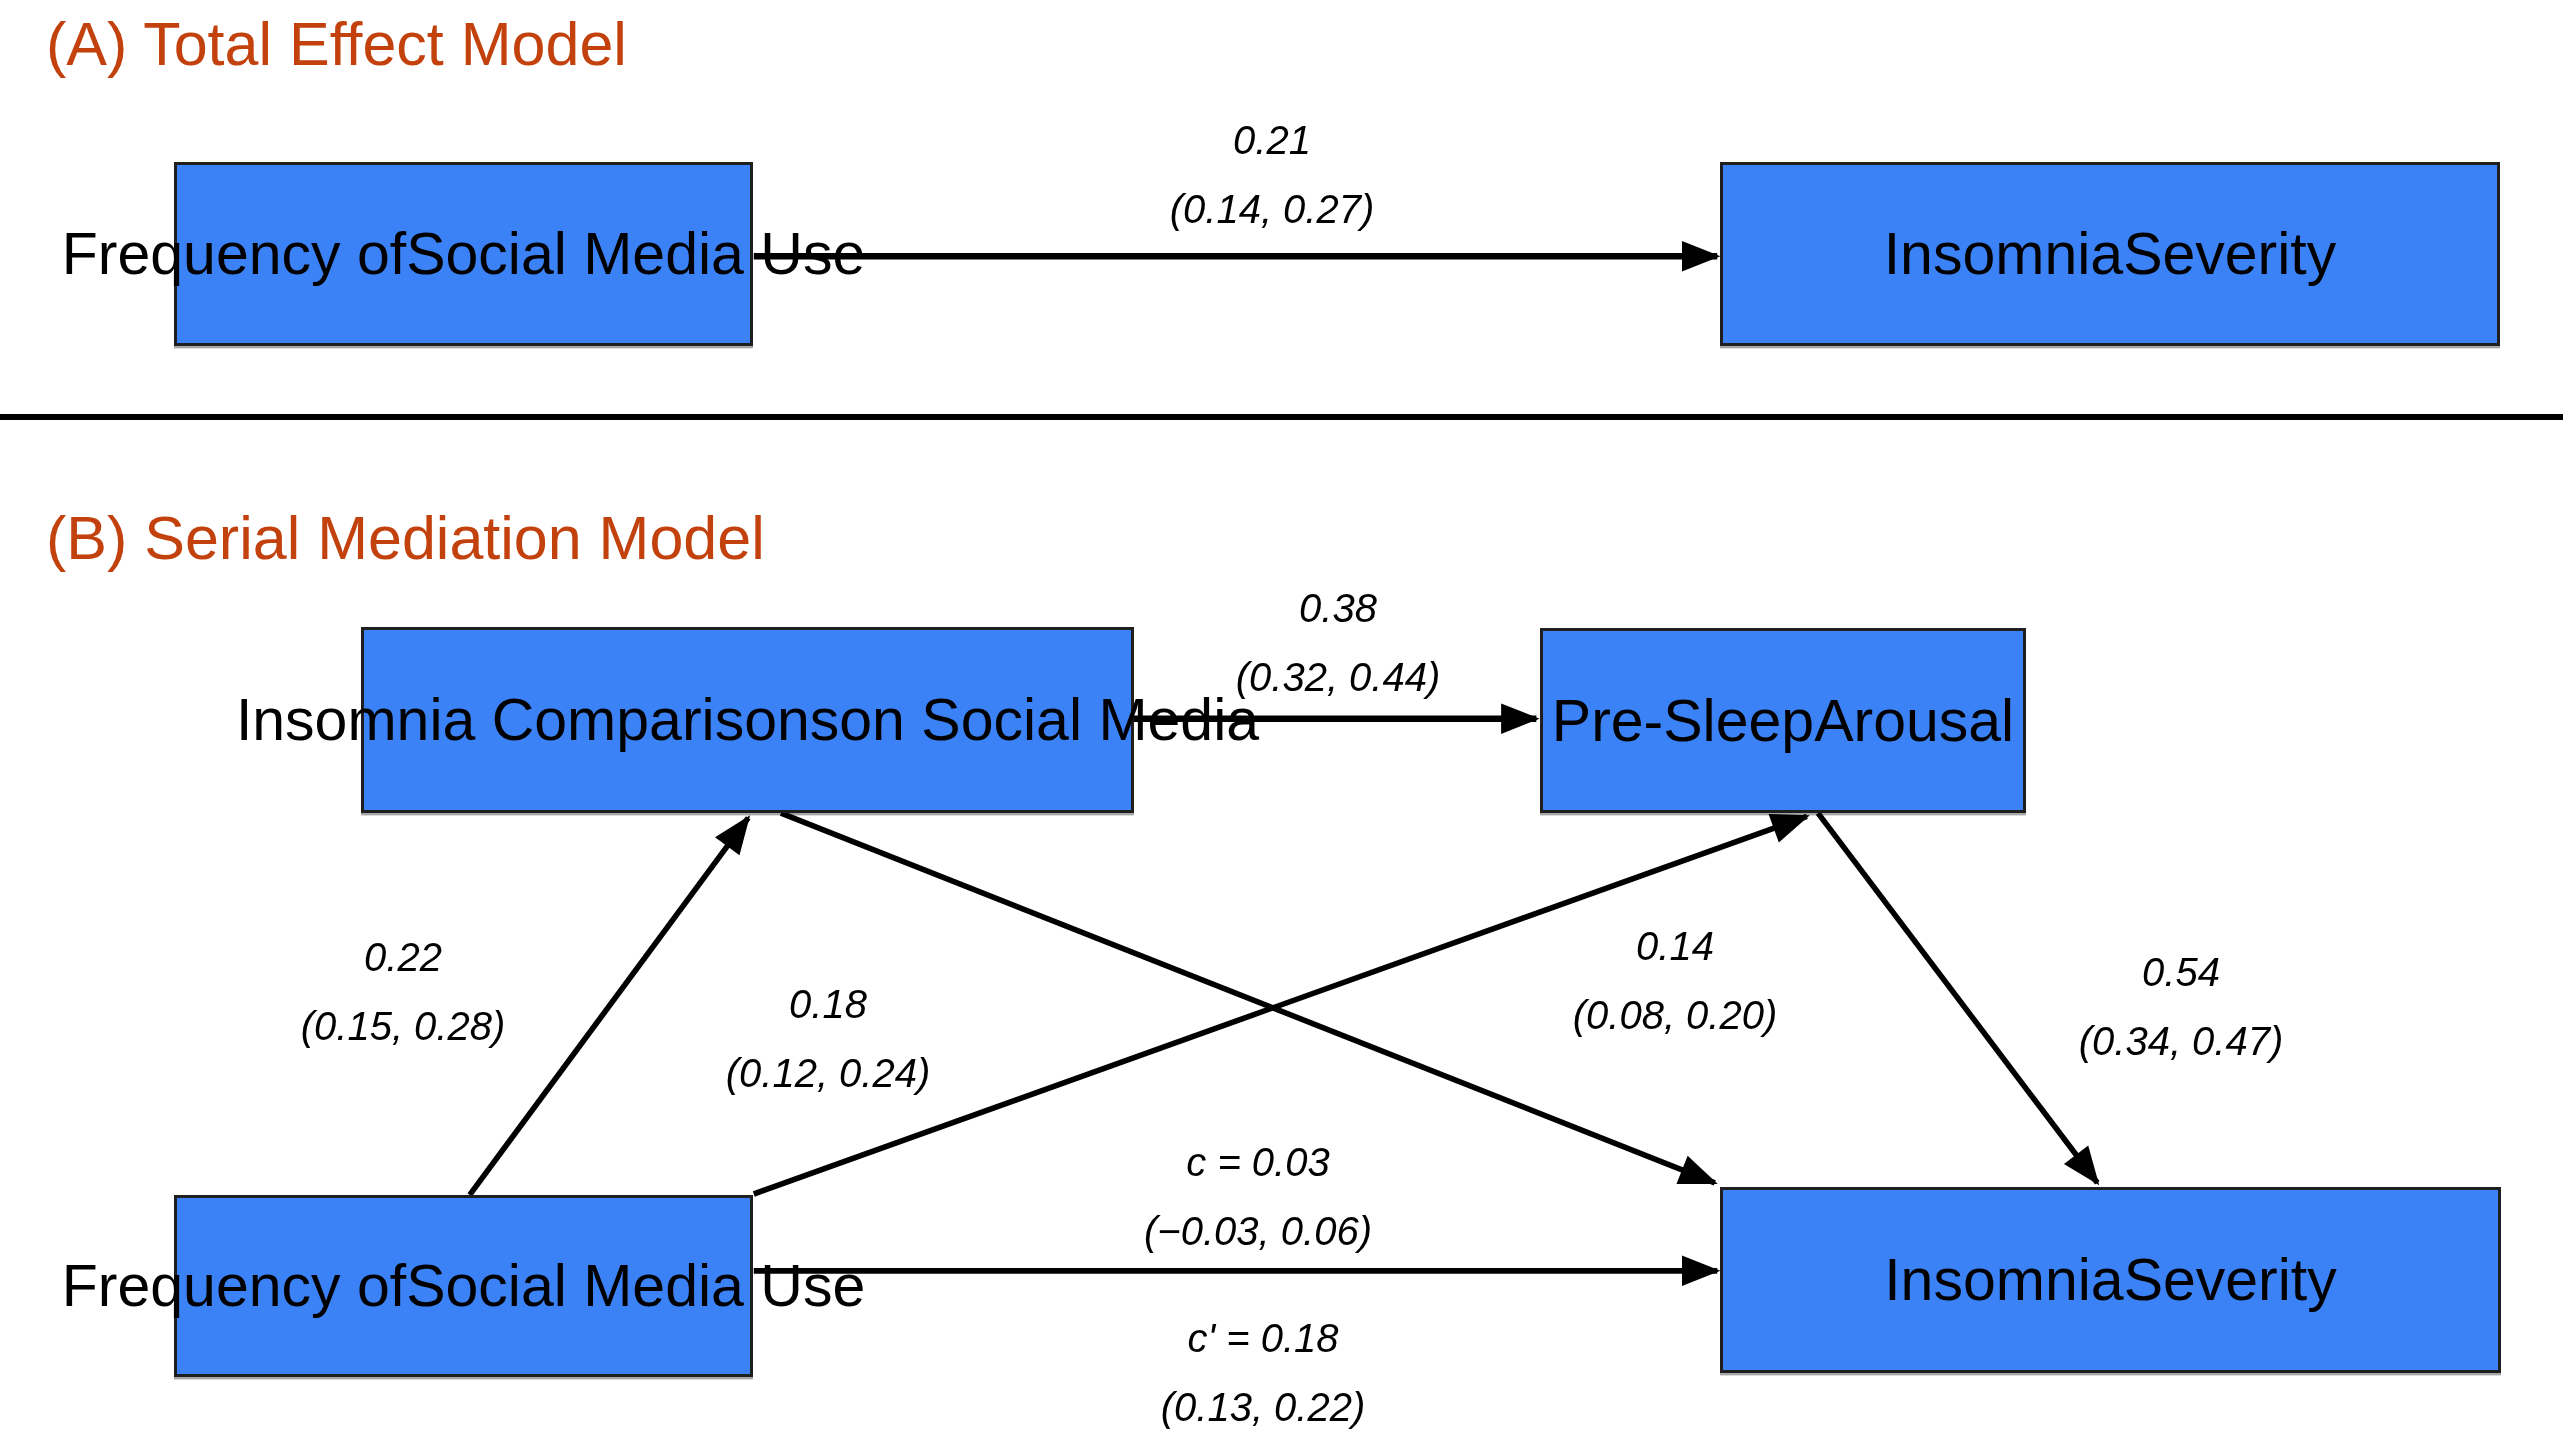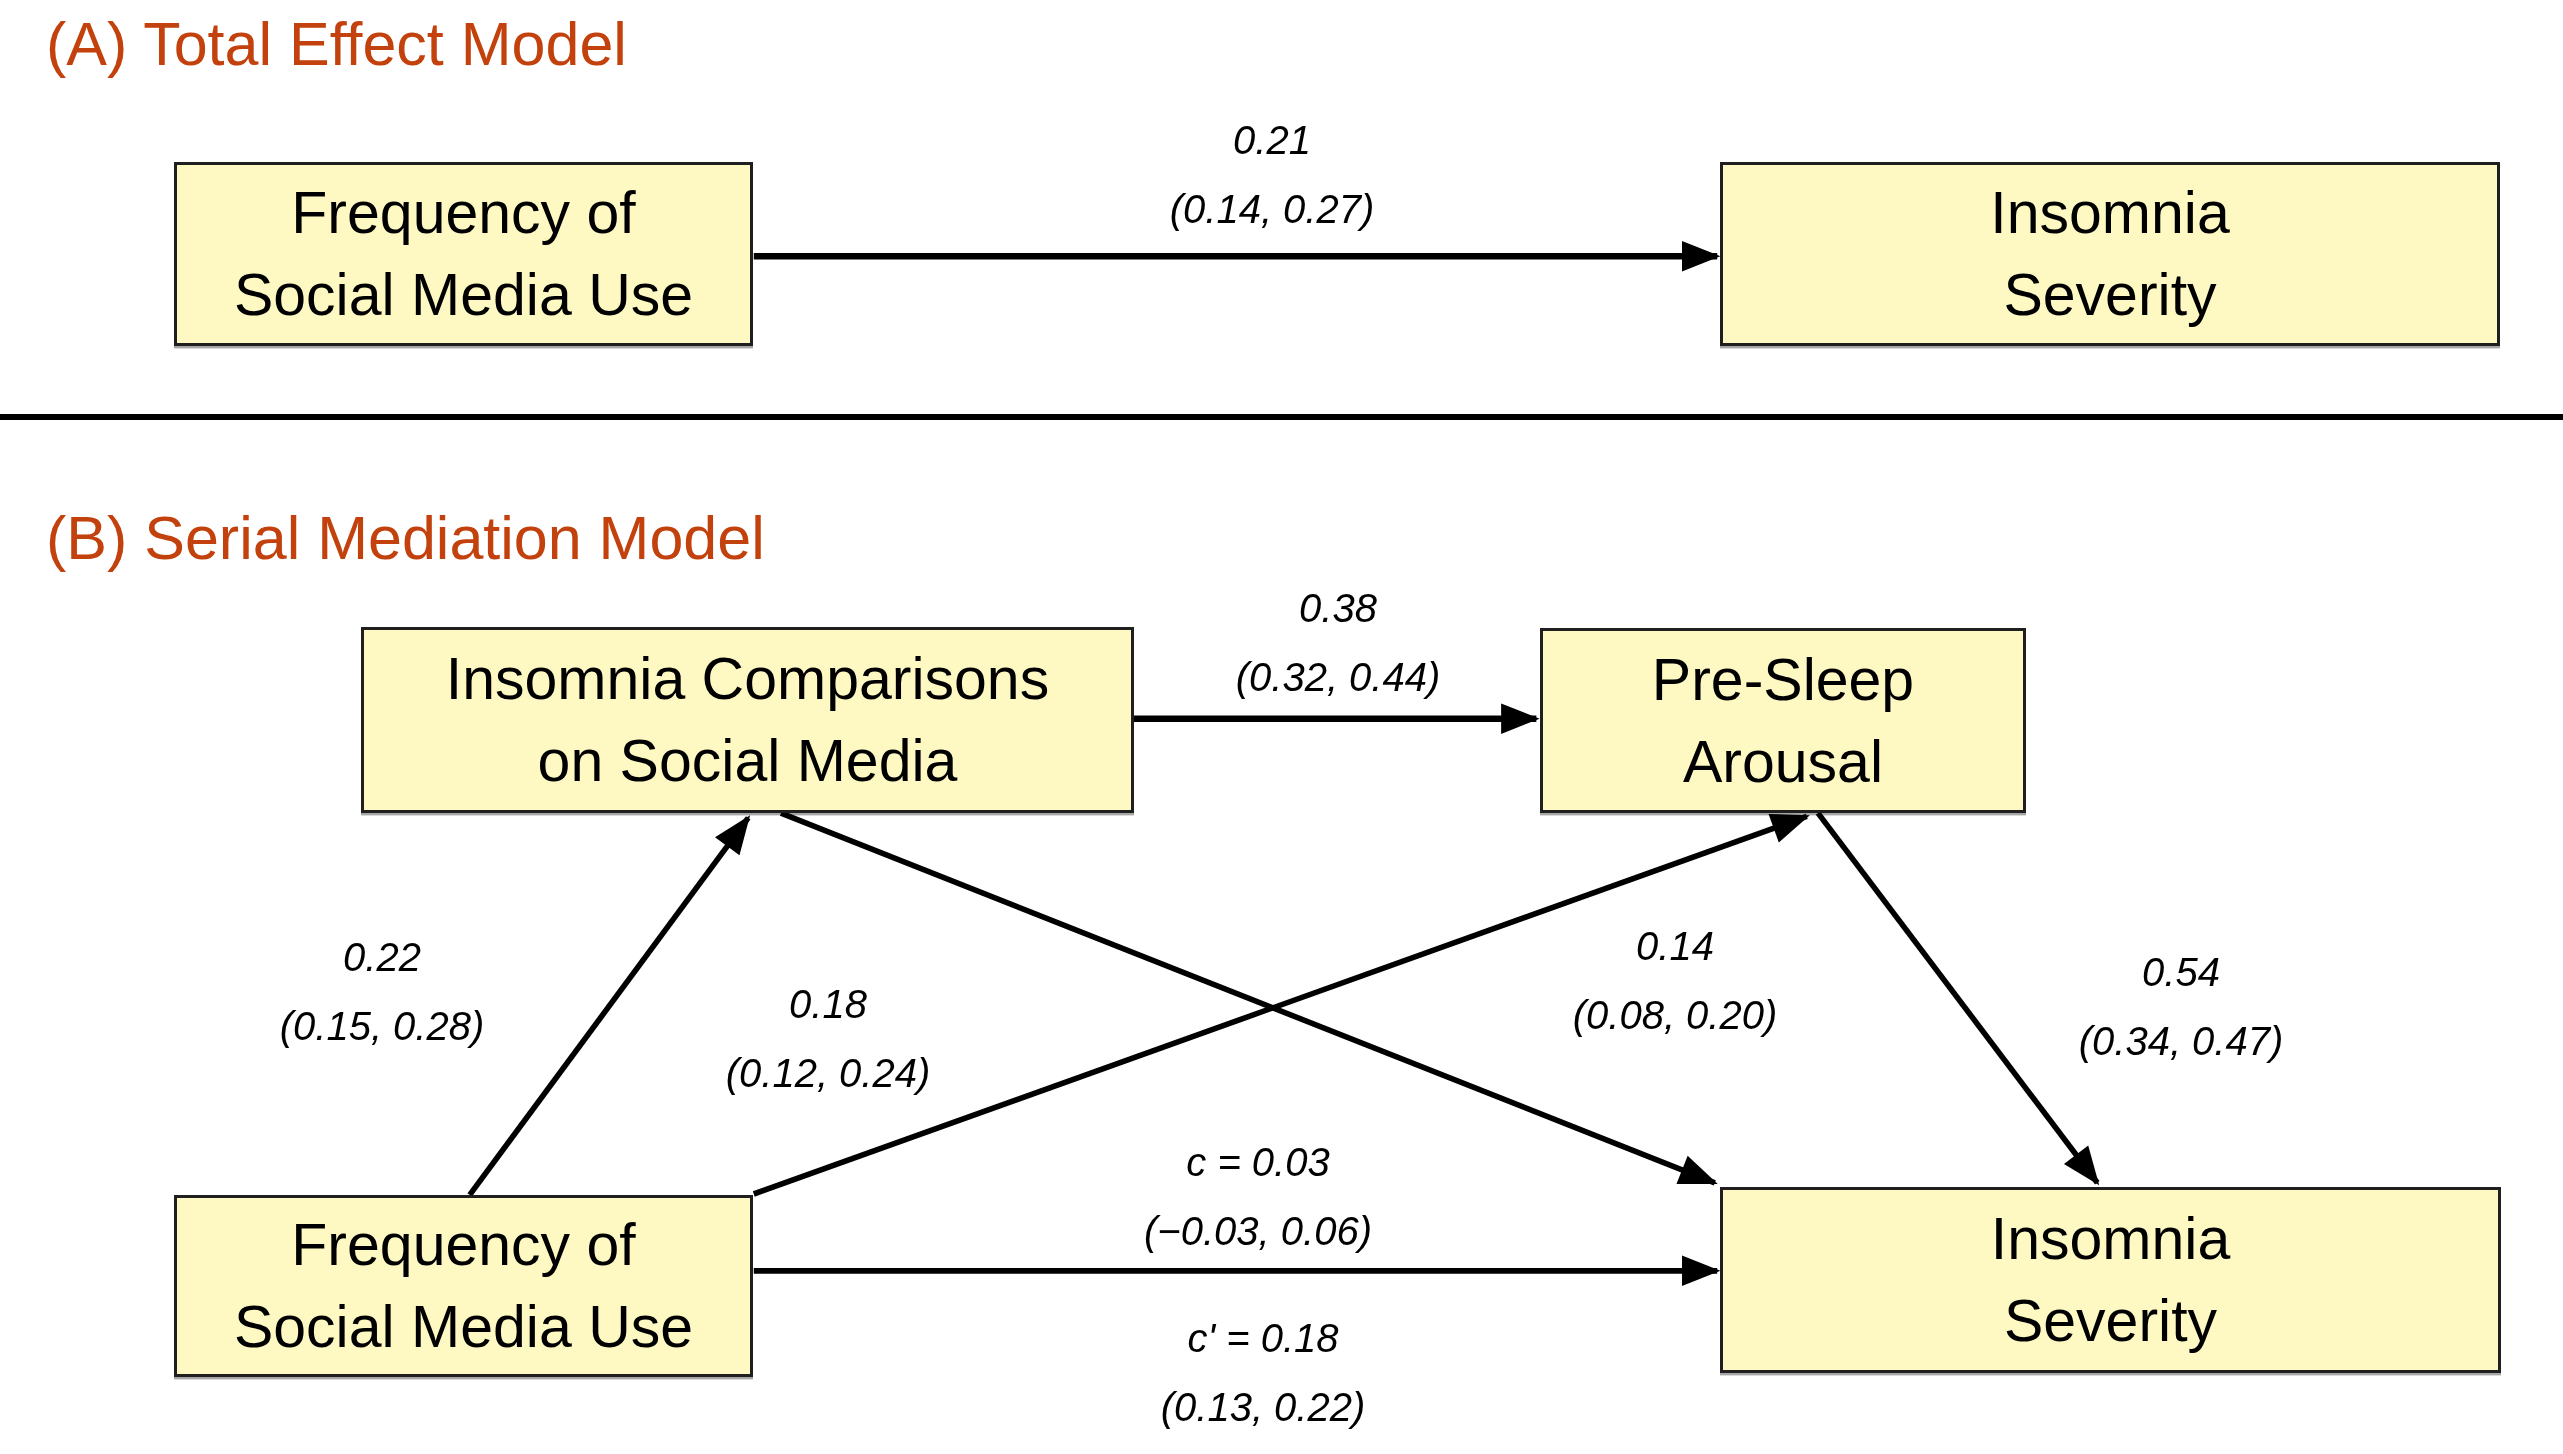--- a/index.html
+++ b/index.html
@@ -28,23 +28,23 @@
     position: absolute;
     font-size: 61px;
     line-height: 1.1;
     color: #c2410c;
     white-space: nowrap;
   }
   .node {
     position: absolute;
     box-sizing: border-box;
     border: 3.2px solid #1f1f1f;
-    background: #fef9c3;
+    background: #3b82f6;
     display: flex;
-    flex-direction: column;
+    flex-direction: row;
     align-items: center;
     justify-content: center;
     text-align: center;
     font-size: 59px;
     line-height: 82px;
     box-shadow: 0 2.4px 0 rgba(0,0,0,0.35);
   }
   .node span { display: block; white-space: nowrap; }
   .plabel {
     position: absolute;
@@ -118,21 +118,21 @@
   <div class="node" style="left:174px; top:1195px; width:579px; height:182px;">
     <span>Frequency of</span>
     <span>Social Media Use</span>
   </div>
 
   <div class="node" style="left:1720px; top:1187px; width:781px; height:186px;">
     <span>Insomnia</span>
     <span>Severity</span>
   </div>
 
-  <div class="plabel" style="left:382px; top:923px;">
+  <div class="plabel" style="left:403px; top:923px;">
     <div>0.22</div>
     <div>(0.15, 0.28)</div>
   </div>
 
   <div class="plabel" style="left:828px; top:970px;">
     <div>0.18</div>
     <div>(0.12, 0.24)</div>
   </div>
 
   <div class="plabel" style="left:1338px; top:574px;">

